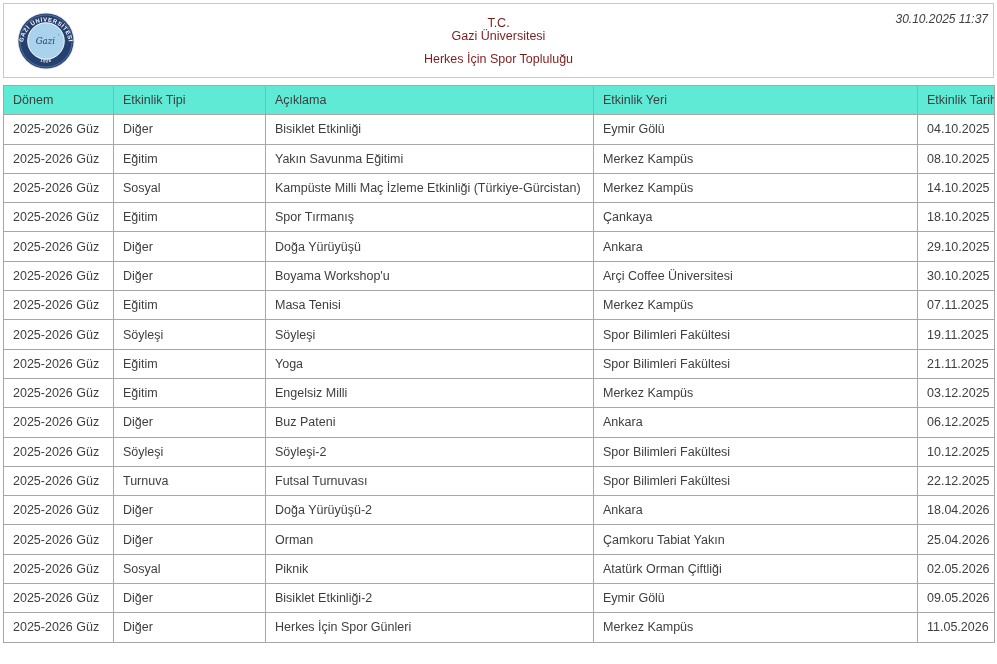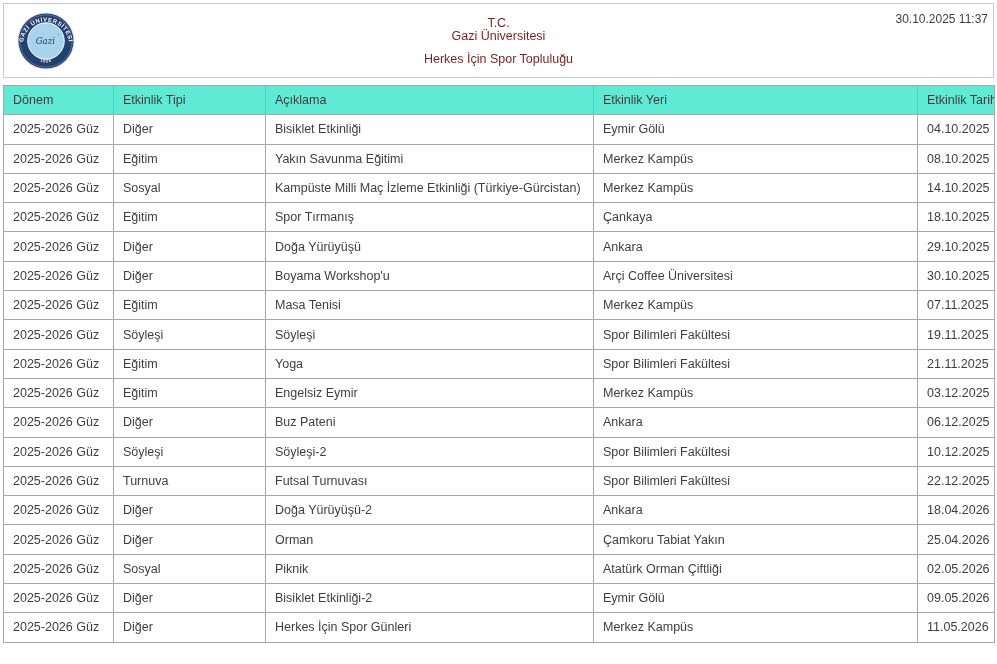--- a/index.html
+++ b/index.html
@@ -29,21 +29,21 @@
     position: absolute; left: 0; right: 0;
     text-align: center;
     font-size: 12.5px; line-height: 13px;
     color: #7f1d1d;
   }
   .hdr-line1 { top: 13px; }
   .hdr-line2 { top: 26px; }
   .hdr-line3 { top: 49px; }
   .timestamp {
     position: absolute; top: 8px; right: 5px;
-    font-size: 12px; color: #3e3e3e;
+    font-size: 12px; color: #3e3e3e; font-style: italic;
   }
 
   
   table.report {
     position: absolute;
     left: 3px; top: 85px;
     width: 991px;
     border-collapse: collapse;
     table-layout: fixed;
     font-size: 12.5px;
@@ -174,21 +174,21 @@
         <tr>
           <td>2025-2026 Güz</td>
           <td>Eğitim</td>
           <td>Yoga</td>
           <td>Spor Bilimleri Fakültesi</td>
           <td>21.11.2025</td>
         </tr>
         <tr>
           <td>2025-2026 Güz</td>
           <td>Eğitim</td>
-          <td>Engelsiz Eymir</td>
+          <td>Engelsiz Milli</td>
           <td>Merkez Kampüs</td>
           <td>03.12.2025</td>
         </tr>
         <tr>
           <td>2025-2026 Güz</td>
           <td>Diğer</td>
           <td>Buz Pateni</td>
           <td>Ankara</td>
           <td>06.12.2025</td>
         </tr>

